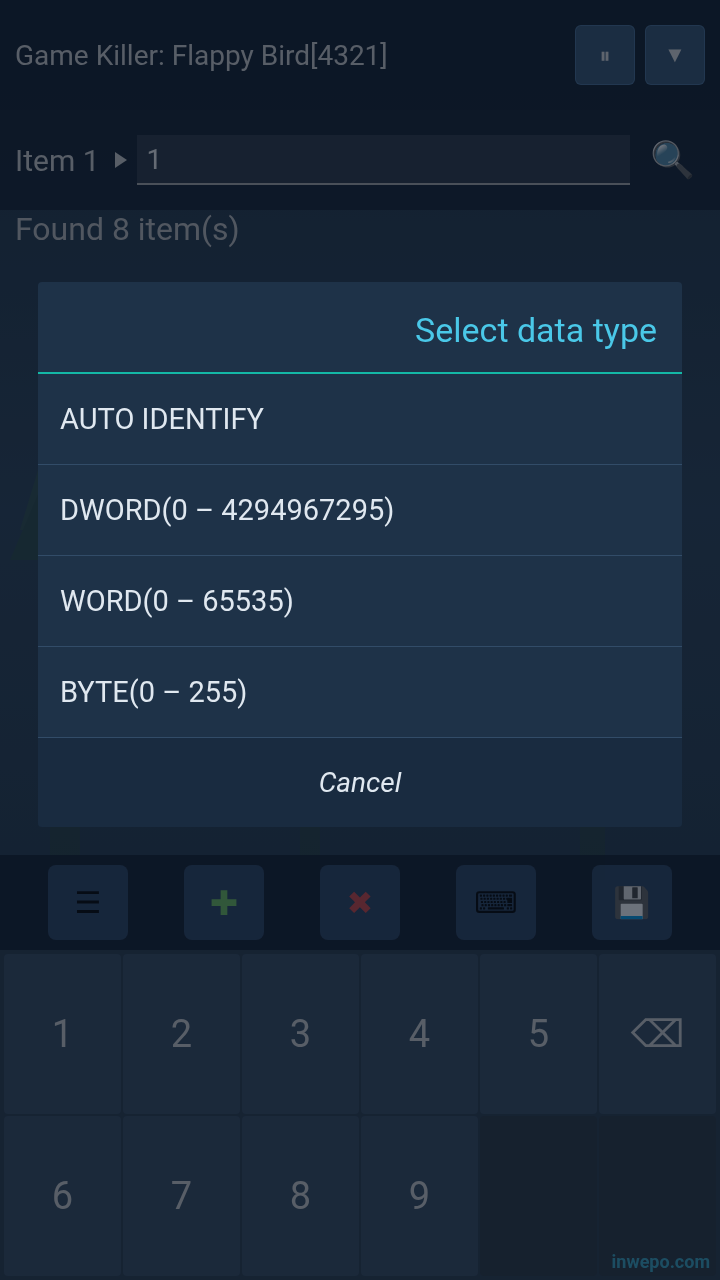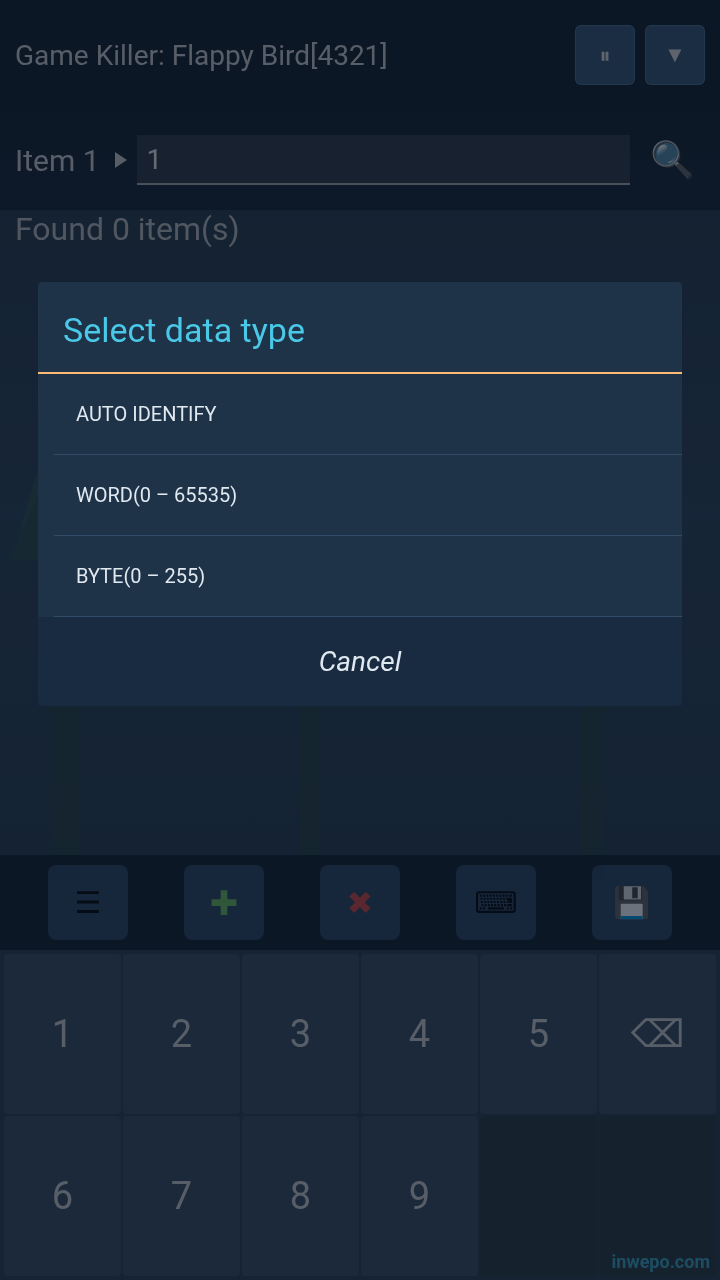--- a/index.html
+++ b/index.html
@@ -131,30 +131,30 @@
       background: #1e3248;
       border-radius: 4px;
       z-index: 10;
       overflow: hidden;
     }
     .dialog-title {
       padding: 28px 25px 22px 25px;
       color: #4ac8e8;
       font-size: 34px;
       font-weight: 400;
-      border-bottom: 2px solid #fdba74;
+      border-bottom: 2px solid #14b8a6;
+      text-align: right;
     }
     .dialog-option {
       padding: 28px 22px;
       color: #e0e8f0;
-      font-size: 20px;
+      font-size: 29px;
       font-weight: 400;
       border-bottom: 1px solid rgba(100, 140, 180, 0.3);
       cursor: pointer;
-      margin-left: 16px;
     }
     .dialog-cancel {
       padding: 28px 25px;
       color: #e0e8f0;
       font-size: 28px;
       font-weight: 400;
       text-align: center;
       cursor: pointer;
       background: rgba(20, 35, 55, 0.5);
       font-style: italic;
@@ -270,30 +270,33 @@
   <span class="item-label">Item 1</span>
   <div class="item-triangle"></div>
   <div class="search-input-bar">
     <span>1</span>
   </div>
   <div class="search-icon-btn">
     <span>🔍</span>
   </div>
 </div>
 
-<div class="found-text">Found 0 item(s)</div>
+<div class="found-text">Found 8 item(s)</div>
 
 <div class="bg-overlay"></div>
 
 <div class="dialog">
   <div class="dialog-title">Select data type</div>
   <div class="dialog-option">
     <span>AUTO IDENTIFY</span>
   </div>
   <div class="dialog-option">
+    <span>DWORD(0 – 4294967295)</span>
+  </div>
+  <div class="dialog-option">
     <span>WORD(0 – 65535)</span>
   </div>
   <div class="dialog-option">
     <span>BYTE(0 – 255)</span>
   </div>
   <div class="dialog-cancel">Cancel</div>
 </div>
 
 <div class="bottom-toolbar">
   <div class="toolbar-btn">

